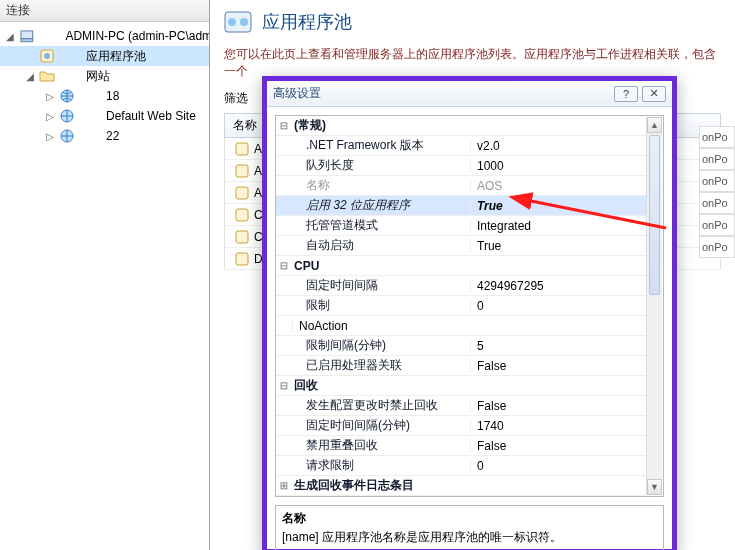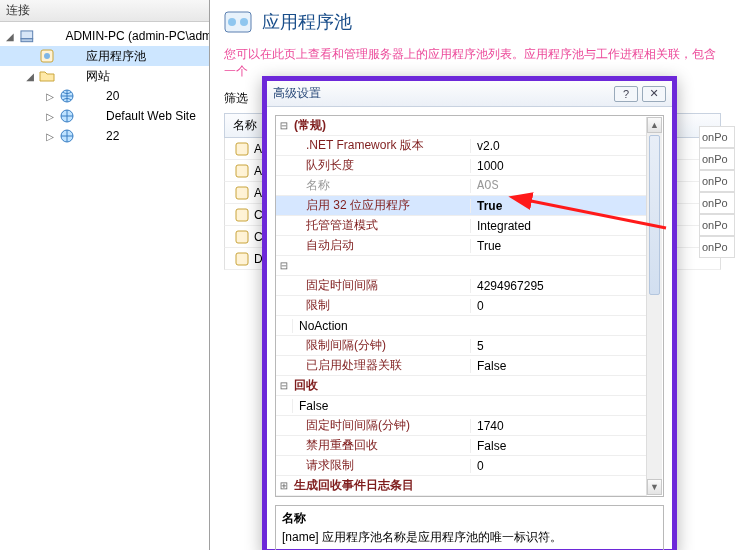--- a/index.html
+++ b/index.html
@@ -11,41 +11,41 @@
 .tree-row { display: flex; align-items: center; height: 20px; padding-left: 4px; cursor: pointer; }
 .tree-row.selected { background: #cde6ff; }
 .tw { display: inline-block; width: 12px; text-align: center; color: #666; font-size: 10px; }
 .icon { width: 16px; height: 16px; margin: 0 3px; display: inline-flex; align-items: center; justify-content: center; }
 .tree-label { white-space: nowrap; overflow: hidden; margin-left: 28px; }
 
 .right-panel { position: absolute; left: 210px; top: 0; right: 0; height: 100%; background: #fff; }
 .title-row { display: flex; align-items: center; padding: 6px 12px 4px; }
 .title-icon { width: 32px; height: 32px; margin-right: 8px; }
 .page-title { font-size: 18px; color: #1a4e8a; }
-.desc { padding: 4px 14px 10px; color: #ec4899; font-size: 12px; }
+.desc { padding: 4px 14px 10px; color: #7f1d1d; font-size: 12px; }
 .filter-row { padding: 0 14px 6px; }
 .grid-head { margin: 0 14px; background: linear-gradient(#fbfcfe,#eef3f9); border: 1px solid #c8d2e0; padding: 3px 8px; font-size: 12px; }
 .pool-row { display: flex; align-items: center; margin: 0 14px; border-left: 1px solid #e0e0e0; border-right: 1px solid #e0e0e0; border-bottom: 1px solid #eee; height: 22px; padding: 0 6px; }
 .pool-row .icon { margin-right: 4px; }
 
 
 .dialog { position: absolute; left: 262px; top: 76px; width: 415px; height: 478px; background: #fff; border: 5px solid #6d28d9; box-shadow: 0 4px 16px rgba(0,0,0,.3); }
 .dlg-title { background: linear-gradient(#fdfdfd,#ebf0f7); border-bottom: 1px solid #c8d2e0; height: 26px; display: flex; align-items: center; padding: 0 6px; }
 .dlg-title-text { flex: 1; color: #2a4a7a; font-size: 12px; }
 .dlg-btn { width: 24px; height: 16px; border: 1px solid #9ab; border-radius: 2px; margin-left: 4px; background: #f4f7fb; display: flex; align-items: center; justify-content: center; font-size: 11px; color: #445; cursor: pointer; }
 .propgrid { margin: 8px; border: 1px solid #b8b8b8; height: 382px; overflow: auto; position: relative; background: #fff; }
 .pg-row { display: flex; align-items: center; height: 20px; border-bottom: 1px solid #eee; }
 .pg-exp { width: 16px; text-align: center; color: #666; font-size: 10px; cursor: pointer; }
-.pg-name { width: 178px; padding-left: 2px; color: #7f1d1d; }
+.pg-name { width: 178px; padding-left: 2px; color: #0f172a; }
 .pg-name.indent { padding-left: 14px; }
 .pg-name.disabled { color: #999; }
 .pg-val { flex: 1; padding-left: 6px; color: #000; border-left: 1px solid #eee; }
-.pg-val.disabled { color: #999; font-family: Liberation Mono, monospace; }
+.pg-val.disabled { color: #999; }
 .pg-cat .pg-name { font-weight: bold; }
-.pg-row.selected { background: #d6e7ff; }
+.pg-row.selected { background: #d6e7ff; font-style: italic; }
 .pg-row.selected .pg-val { font-weight: bold; }
 .helpbox { margin: 0 8px 8px; border: 1px solid #b8b8b8; padding: 4px 6px 8px; height: 58px; }
 .helpbox .hn { font-weight: bold; margin-bottom: 2px; }
 
 
 .side-stub { position: absolute; right: 0; width: 36px; height: 22px; background: #fff; border: 1px solid #ddd; font-size: 11px; color: #555; display: flex; align-items: center; padding-left: 2px; overflow: hidden; }
 
 
 .arrow { position: absolute; left: 516px; top: 180px; pointer-events: none; }
 .arrow svg { overflow: visible; }
@@ -90,21 +90,21 @@
       <span class="tree-label">网站</span>
     </div>
     <div class="tree-row" style="padding-left:44px">
       <span class="tw">▷</span>
       <span class="icon">
           <svg viewBox="0 0 16 16">
             <circle cx="8" cy="8" r="6" fill="#bfe3ff" stroke="#3b7fc4"></circle>
             <path d="M2 8h12M8 2v12M4 4c2 2 6 2 8 0M4 12c2-2 6-2 8 0" stroke="#3b7fc4" fill="none"></path>
           </svg>
         </span>
-      <span class="tree-label">20</span>
+      <span class="tree-label">18</span>
     </div>
     <div class="tree-row" style="padding-left:44px">
       <span class="tw">▷</span>
       <span class="icon">
           <svg viewBox="0 0 16 16">
             <circle cx="8" cy="8" r="6" fill="#bfe3ff" stroke="#3b7fc4"></circle>
             <path d="M2 8h12M8 2v12" stroke="#3b7fc4" fill="none"></path>
           </svg>
         </span>
       <span class="tree-label">Default Web Site</span>
@@ -231,20 +231,21 @@
           <span class="pg-name indent">托管管道模式</span>
           <span class="pg-val">Integrated</span>
         </div>
         <div class="pg-row">
           <span class="pg-exp"></span>
           <span class="pg-name indent">自动启动</span>
           <span class="pg-val">True</span>
         </div>
         <div class="pg-row pg-cat">
           <span class="pg-exp">⊟</span>
+          <span class="pg-name">CPU</span>
           <span class="pg-val"></span>
         </div>
         <div class="pg-row">
           <span class="pg-exp"></span>
           <span class="pg-name indent">固定时间间隔</span>
           <span class="pg-val">4294967295</span>
         </div>
         <div class="pg-row">
           <span class="pg-exp"></span>
           <span class="pg-name indent">限制</span>
@@ -264,20 +265,21 @@
           <span class="pg-name indent">已启用处理器关联</span>
           <span class="pg-val">False</span>
         </div>
         <div class="pg-row pg-cat">
           <span class="pg-exp">⊟</span>
           <span class="pg-name">回收</span>
           <span class="pg-val"></span>
         </div>
         <div class="pg-row">
           <span class="pg-exp"></span>
+          <span class="pg-name indent">发生配置更改时禁止回收</span>
           <span class="pg-val">False</span>
         </div>
         <div class="pg-row">
           <span class="pg-exp"></span>
           <span class="pg-name indent">固定时间间隔(分钟)</span>
           <span class="pg-val">1740</span>
         </div>
         <div class="pg-row">
           <span class="pg-exp"></span>
           <span class="pg-name indent">禁用重叠回收</span>

